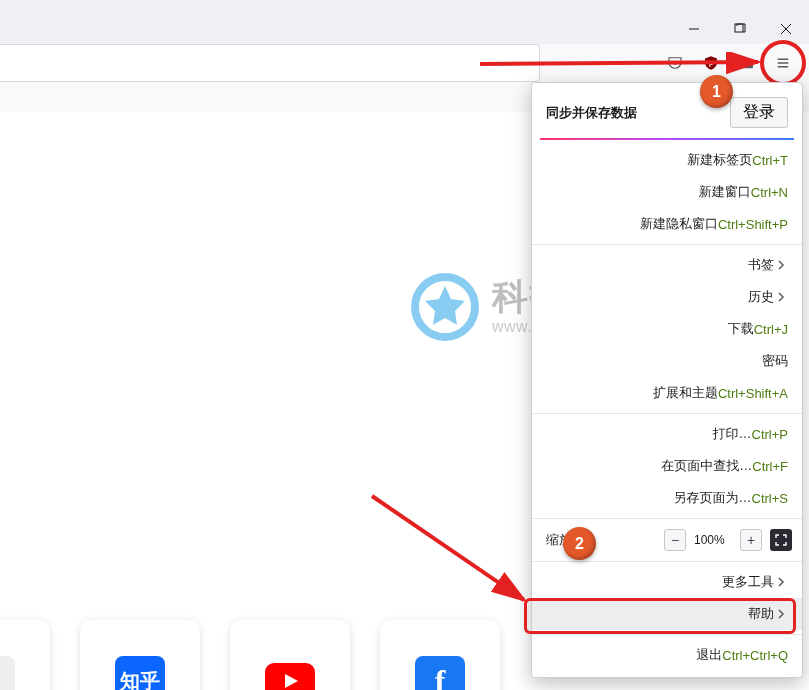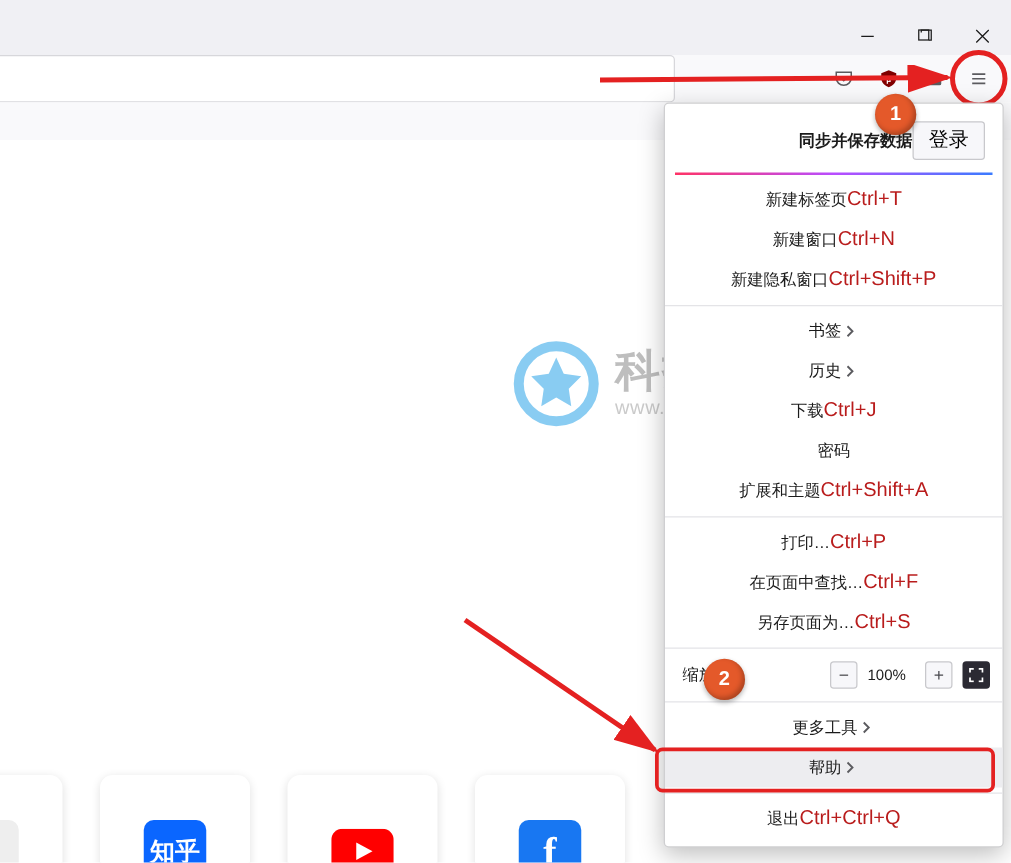--- a/index.html
+++ b/index.html
@@ -27,28 +27,28 @@
   .wm-en { font-size: 16px; color: #a0a0a0; margin-top: 4px; letter-spacing: .5px; }
 
   .tiles { position: absolute; left: -70px; bottom: -30px; display: flex; gap: 30px; }
   .tile { width: 120px; height: 100px; border-radius: 10px; box-shadow: 0 2px 8px rgba(0,0,0,.12); background: #fff; display: flex; align-items: flex-end; justify-content: center; padding-bottom: 14px; }
   .tile .ic { width: 50px; height: 50px; border-radius: 8px; display:flex; align-items:center; justify-content:center; font-weight:700; color:#fff; }
   .ic-zh { background:#0a66ff; font-size:20px; }
   .ic-yt { background:#fff; }
   .ic-fb { background:#1877f2; font-size:32px; font-family: Georgia, serif; }
 
   .menu { position: absolute; top: 82px; right: 6px; width: 272px; background: #fff; border: 1px solid #cfcfd1; border-radius: 4px; box-shadow: 0 6px 20px rgba(0,0,0,.25); font-size: 13px; color: #1b1b1b; padding: 6px 0; }
-  .mhead { display:flex; justify-content:flex-end; align-items:center; padding: 8px 14px 10px; }
+  .mhead { display:flex; justify-content:space-between; align-items:center; padding: 8px 14px 10px; }
   .mhead-title { font-weight:700; }
   .login-btn { border:1px solid #c8c8cc; background:#f7f7fa; border-radius:3px; padding:4px 12px; font-size:16px; }
   .accent { height: 2px; margin: 0 8px 4px; background: linear-gradient(90deg,#ff3366,#b84dff,#3a7bff); }
   .sep { height:1px; background:#e4e4e7; margin:4px 0; }
-  .mi { display:flex; justify-content:center; align-items:center; padding: 7px 14px; cursor:default; }
+  .mi { display:flex; justify-content:flex-end; align-items:center; padding: 7px 14px; cursor:default; }
   .mi:hover, .mi.hl { background:#ededf0; }
-  .mi .sc { color:#b91c1c; font-size:16px; }
+  .mi .sc { color:#4d7c0f; font-size:13px; }
   .mi .chev { width:14px; height:14px; }
   .zoomrow { display:flex; align-items:center; padding:6px 10px 6px 14px; gap:8px; }
   .zoomrow .lbl { flex:1; }
   .zbtn { width:22px; height:22px; border:1px solid #c8c8cc; border-radius:3px; background:#f7f7fa; display:flex; align-items:center; justify-content:center; font-size:14px; color:#4a4a4f; }
   .zval { font-size:12px; min-width:38px; }
   .fsbtn { width:22px; height:22px; border-radius:3px; background:#2b2a33; display:flex; align-items:center; justify-content:center; }
   .fsbtn svg { stroke:#fff; }
 
   .callout { position:absolute; width:33px; height:33px; border-radius:50%; background:#e4592a; color:#fff; font-weight:700; font-size:16px; display:flex; align-items:center; justify-content:center; box-shadow: inset -2px -2px 4px rgba(0,0,0,.25), 0 2px 4px rgba(0,0,0,.3); z-index:60; }
   .arrow { position:absolute; z-index:50; pointer-events:none; }

